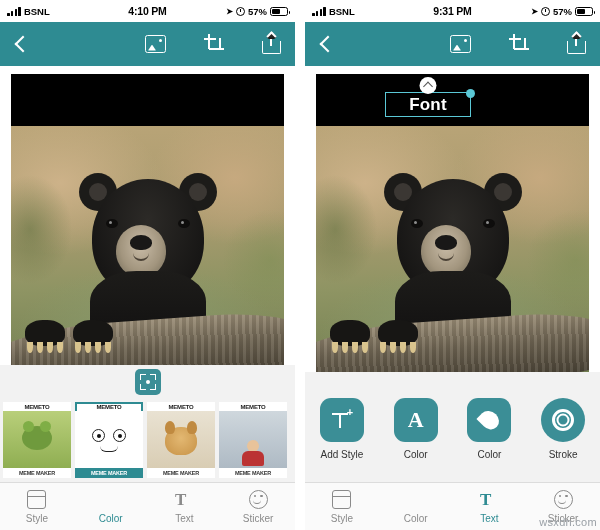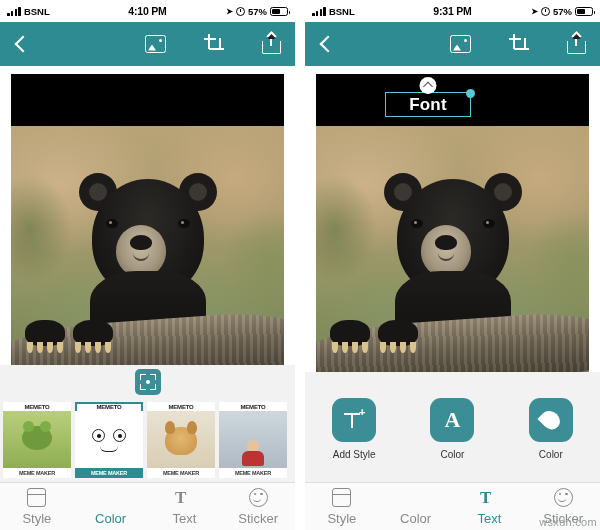--- a/index.html
+++ b/index.html
@@ -195,21 +195,21 @@
   .gl-addtext .p { position:absolute; right:-1px; top:-2px; color:#fff; font-size:11px; line-height:9px; font-weight:bold; }
   .gl-font { color:#fff; font-size:22px; font-weight:bold; line-height:22px; font-family:"Liberation Serif", serif; }
   .gl-drop { width:17px; height:20px; background:#fff; border-radius: 0 55% 50% 50%; transform: rotate(-45deg); position:relative; }
   .gl-ring { width:22px; height:22px; border-radius:50%; border:3px solid #fff; }
   .gl-ring::after{ content:""; position:absolute; left:50%; top:50%; transform:translate(-50%,-50%); width:9px; height:9px; border-radius:50%; border:2px solid #fff; }
 
   
   .tabbar { height: 48px; background:#fafafa; border-top:1px solid #dcdcdc; display:flex; }
   .tab { flex:1; display:flex; flex-direction:column; align-items:center; justify-content:center; gap:4px; color:#8a8a8a; }
   .tab.active { color:#2e8b92; }
-  .tab-label { font-size: 13px; }
+  .tab-label { font-size: 10px; }
   .ti { width: 19px; height: 19px; position:relative; }
   .ti-style { border:1.8px solid currentColor; border-radius:3px; }
   .ti-style::after{content:"";position:absolute;left:-1.8px;top:5px;width:19px;height:1.8px;background:currentColor;}
   .ti-color { width:17px;height:19px; background:currentColor; border-radius: 0 55% 50% 50%; transform: rotate(-45deg) scale(.8); }
   .ti-text { font-size:17px; font-weight:bold; line-height:19px; font-family:"Liberation Serif", serif; }
   .ti-sticker { border:1.8px solid currentColor; border-radius:50%; }
   .ti-sticker .se { position:absolute; top:4px; width:2.6px; height:2.6px; border-radius:50%; background:currentColor; }
   .ti-sticker .se.l{left:4px;} .ti-sticker .se.r{right:4px;}
   .ti-sticker .sm { position:absolute; left:3.5px; bottom:3.5px; width:8px; height:4px; border-bottom:1.6px solid currentColor; border-radius:0 0 6px 6px; }
 
@@ -488,20 +488,26 @@
               <span class="gl-font">A</span>
             </div>
           <span class="tool-label">Color</span>
         </div>
         <div class="tool">
           <div class="tool-circ">
               <span class="gl-drop"></span>
             </div>
           <span class="tool-label">Color</span>
         </div>
+        <div class="tool">
+          <div class="tool-circ round">
+              <span class="gl-ring"></span>
+            </div>
+          <span class="tool-label">Stroke</span>
+        </div>
       </div>
 
       <div class="tabbar">
         <div class="tab">
           <span class="ti ti-style"></span>
           <span class="tab-label">Style</span>
         </div>
         <div class="tab">
           <span class="ti"><span class="ti-color"></span></span>
           <span class="tab-label">Color</span>

